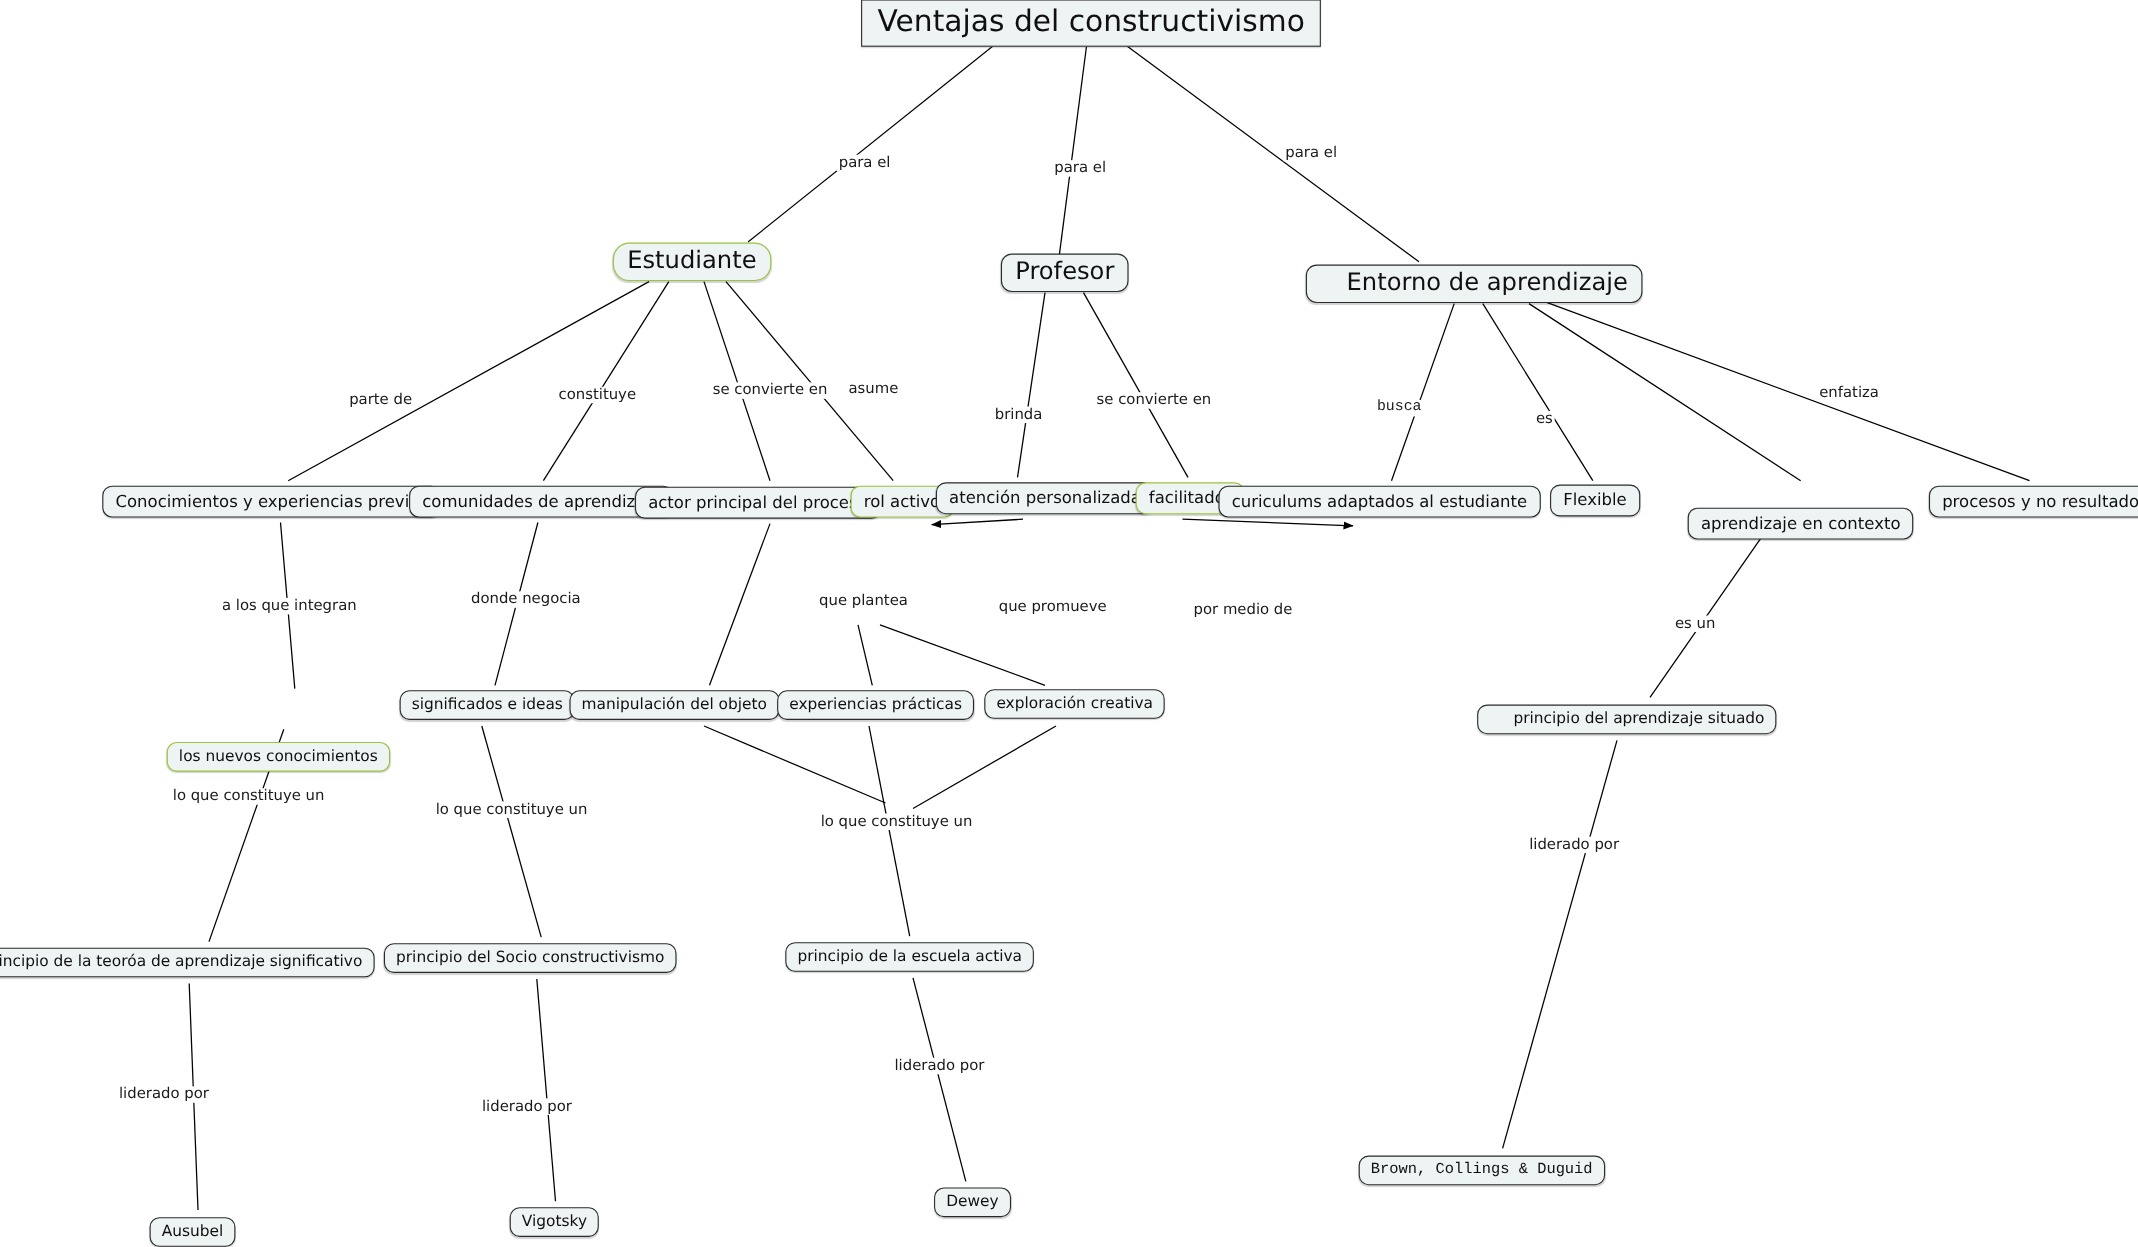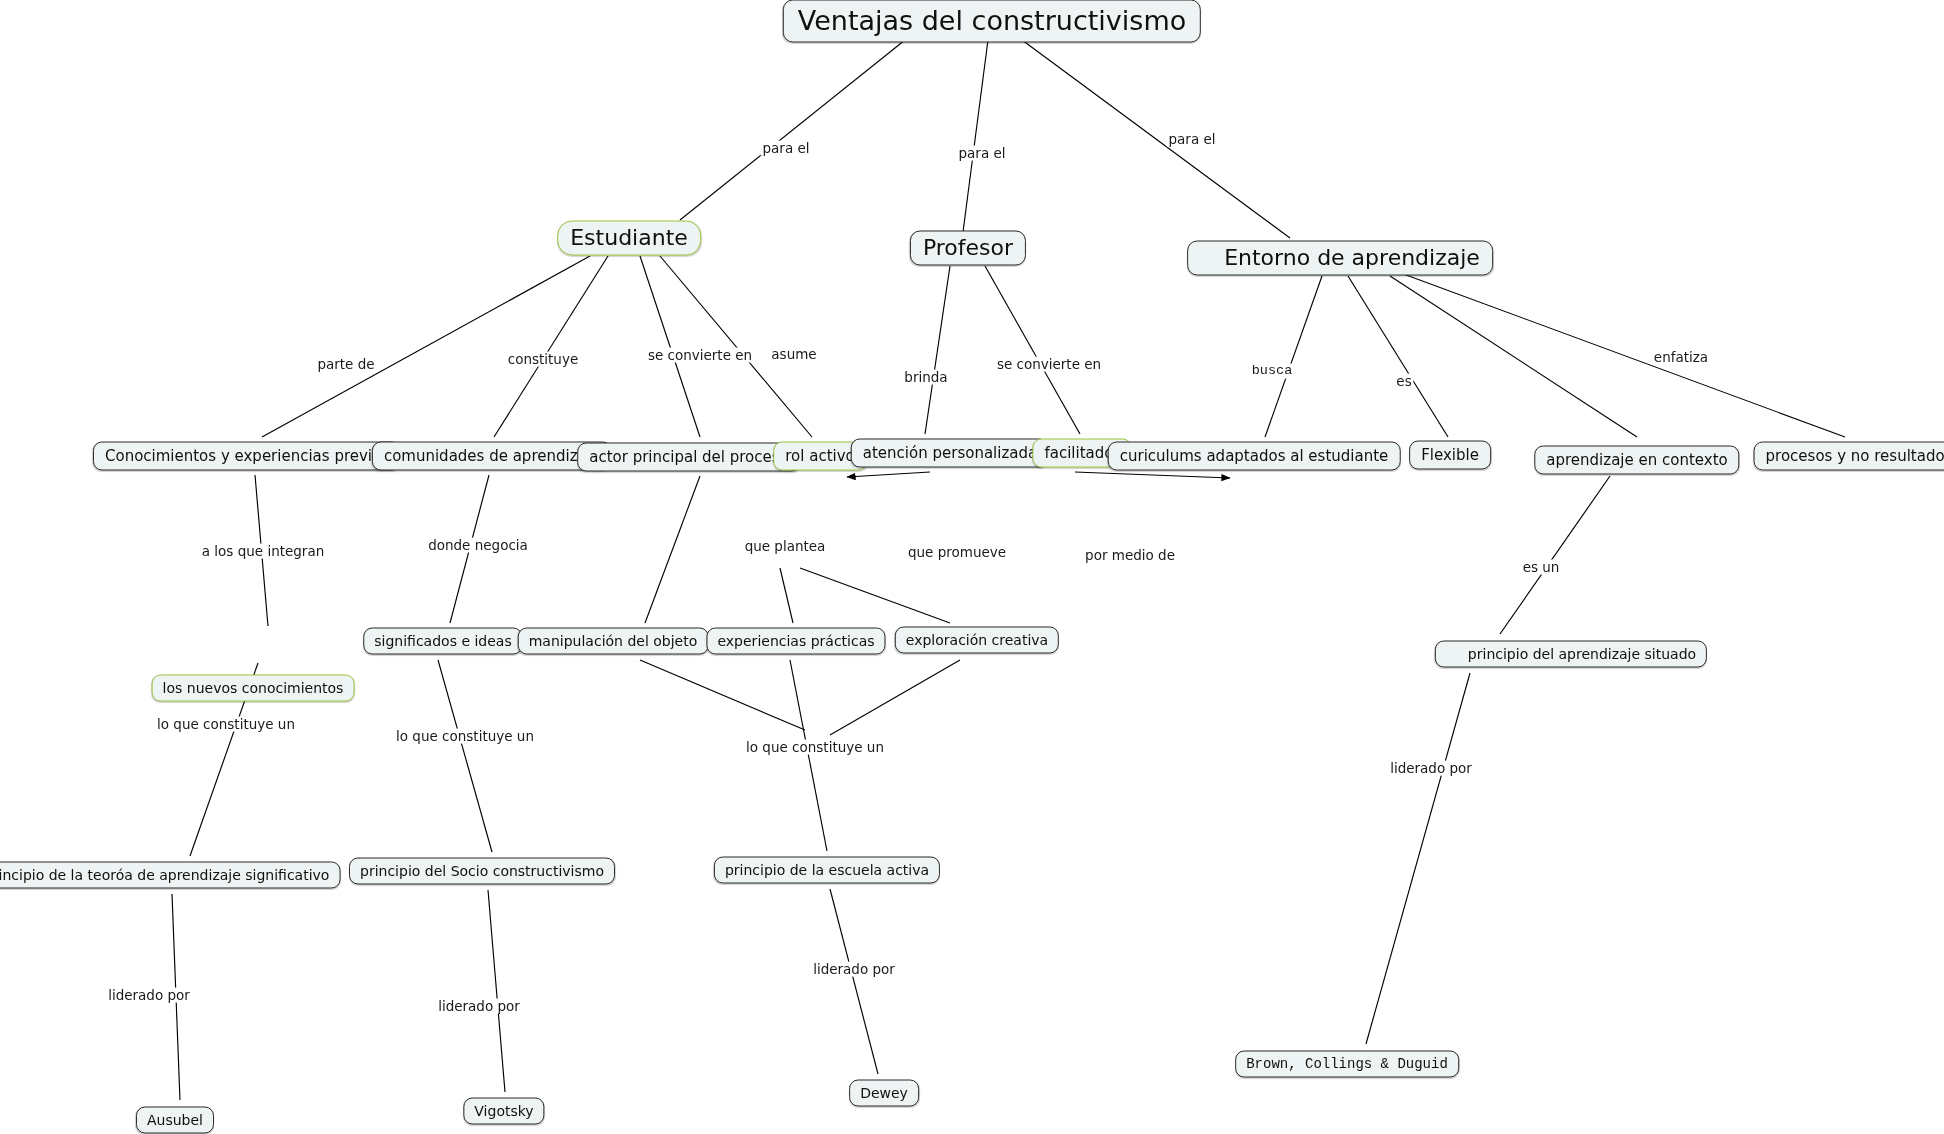--- a/index.html
+++ b/index.html
@@ -58,21 +58,21 @@
     align-items: center;
     justify-content: center;
     box-shadow: 0 1px 1px rgba(0,0,0,0.18);
   }
   .node.green {
     border-color: #9ac63b;
   }
   .node.lvl0 {
     font-size: 27px;
     padding: 4px 14px 6px 14px;
-    border-radius: 10px;
+    border-radius: 0;
   }
   .node.lvl1 {
     font-size: 22px;
     padding: 3px 12px 5px 12px;
     border-radius: 10px;
   }
   .node.lvl2 {
     font-size: 15px;
     padding: 4px 11px 5px 11px;
   }
@@ -130,28 +130,28 @@
       <div class="node lvl1" style="left: 968px; top: 248px;">Profesor</div>
       <div class="node lvl1" style="left: 1340px; top: 258px; padding-left: 36px;">Entorno de aprendizaje</div>
       <div class="node lvl2" style="left: 247px; top: 456px;">Conocimientos y experiencias  previas</div>
       <div class="node lvl2" style="left: 492px; top: 456px;">comunidades de aprendizaje</div>
       <div class="node lvl2" style="left: 689px; top: 457px;">actor principal del proceso</div>
       <div class="node lvl2 green" style="left: 820px; top: 456px;">rol activo</div>
       <div class="node lvl2" style="left: 950px; top: 453px;">atención personalizada</div>
       <div class="node lvl2 green" style="left: 1082px; top: 453px;">facilitador</div>
       <div class="node lvl2" style="left: 1254px; top: 456px;">curiculums adaptados al estudiante</div>
       <div class="node lvl2" style="left: 1450px; top: 455px;">Flexible</div>
-      <div class="node lvl2" style="left: 1637px; top: 460px;">aprendizaje en contexto</div>
+      <div class="node lvl2" style="left: 1637px; top: 476px;">aprendizaje en contexto</div>
       <div class="node lvl2" style="left: 1859px; top: 456px;">procesos y no resultados</div>
       <div class="node lvl3 green" style="left: 253px; top: 672px; margin-top: 16px;">los nuevos conocimientos</div>
       <div class="node lvl3" style="left: 443px; top: 641px;">significados e ideas</div>
       <div class="node lvl3" style="left: 613px; top: 641px;">manipulación del objeto</div>
       <div class="node lvl3" style="left: 796px; top: 641px;">experiencias prácticas</div>
       <div class="node lvl3" style="left: 977px; top: 640px;">exploración creativa</div>
-      <div class="node lvl3" style="left: 1571px; top: 654px; padding-left: 32px;">principio del aprendizaje situado</div>
+      <div class="node lvl3" style="left: 1479px; top: 654px; padding-left: 32px;">principio del aprendizaje situado</div>
       <div class="node lvl3" style="left: 157px; top: 875px;">Principio de la teoróa de aprendizaje significativo</div>
       <div class="node lvl3" style="left: 482px; top: 871px;">principio del Socio constructivismo</div>
       <div class="node lvl3" style="left: 827px; top: 870px;">principio de la escuela activa</div>
       <div class="node lvl3" style="left: 1347px; top: 1064px; font-family: Liberation Mono, monospace;">Brown, Collings &amp; Duguid</div>
       <div class="node lvl3" style="left: 175px; top: 1120px;">Ausubel</div>
       <div class="node lvl3" style="left: 504px; top: 1111px;">Vigotsky</div>
       <div class="node lvl3" style="left: 884px; top: 1093px;">Dewey</div>
     </div>
   <div id="label-layer">
       <div class="edge-label" style="left: 786px; top: 148px;">para el</div>

